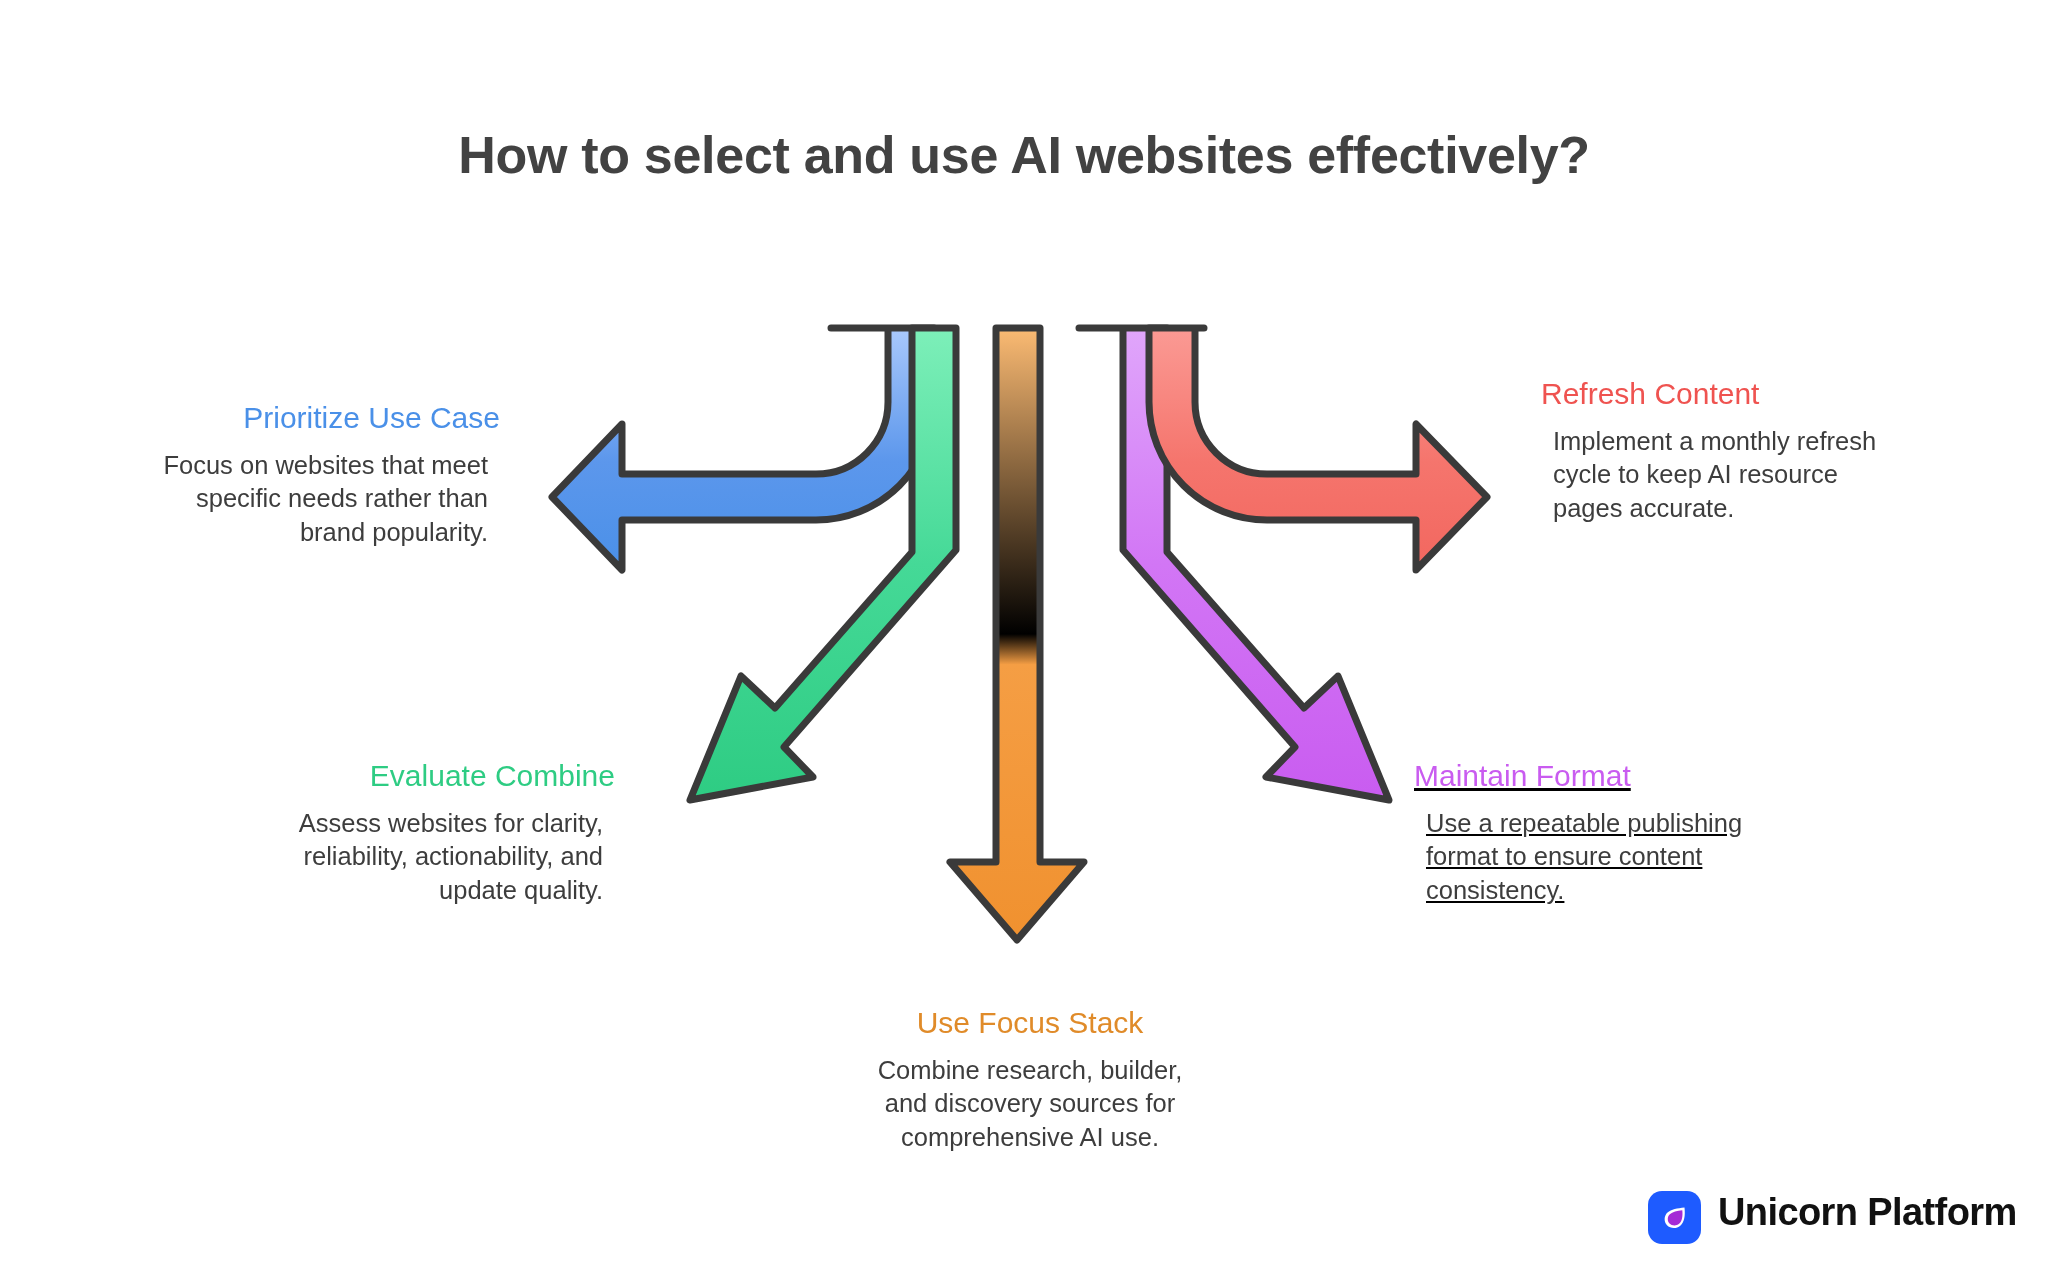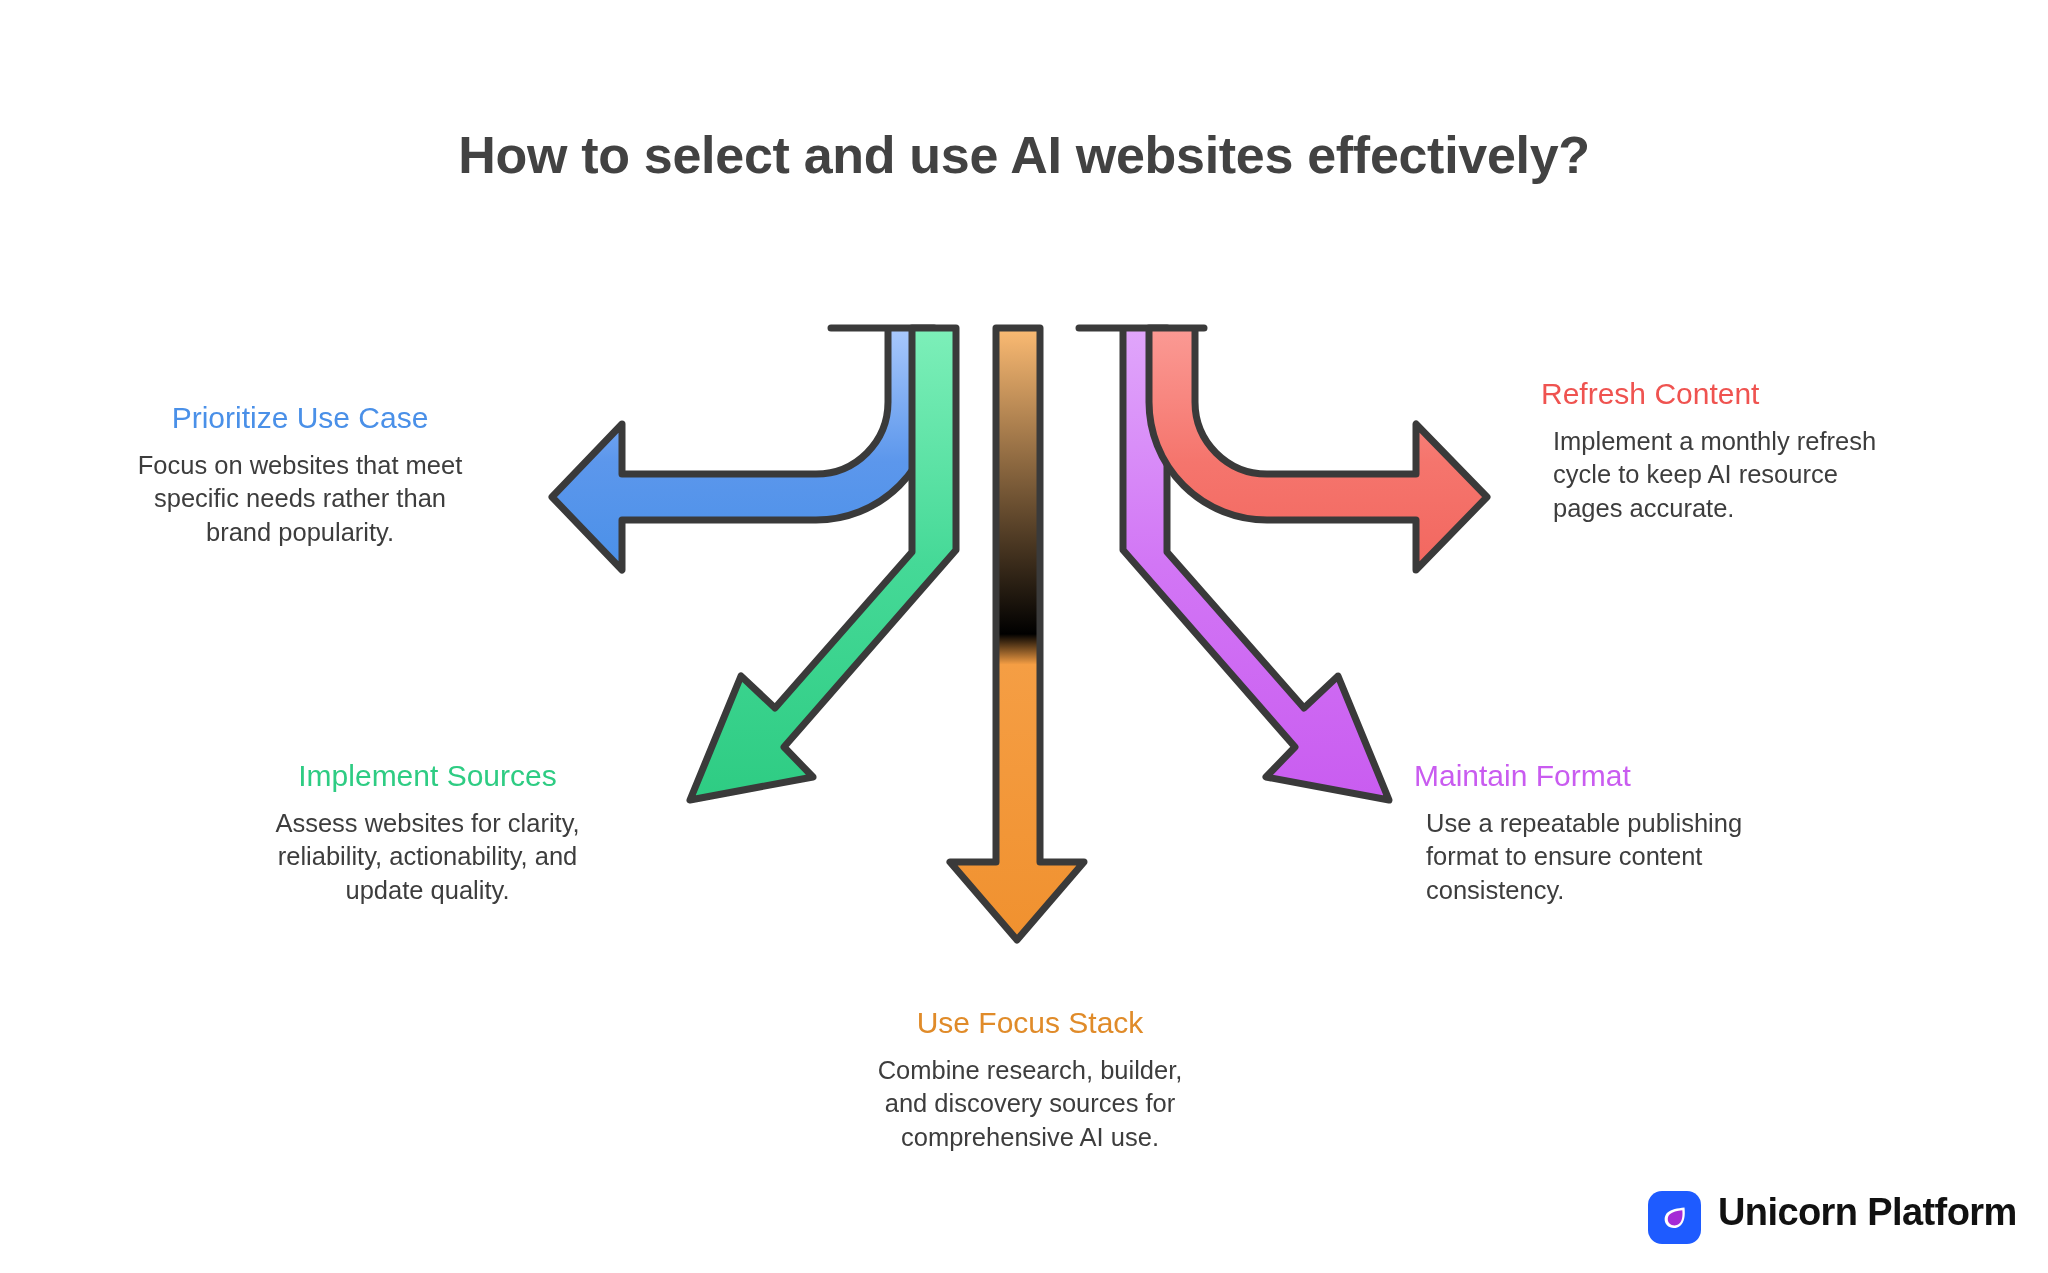--- a/index.html
+++ b/index.html
@@ -63,30 +63,30 @@
     font-weight: normal;
   }
   .callout-body {
     font-size: 25.5px;
     line-height: 1.32;
     color: #3d3d3d;
     margin: 12px;
     white-space: pre-line;
   }
 
-  .align-right { text-align: center; }
+  .align-right { text-align: right; }
   .align-left  { text-align: left; }
   .align-center{ text-align: center; }
 
   
   #callout-prioritize-use-case { left: 100px;  top: 400px;  width: 400px; }
   #callout-evaluate-sources    { left: 240px;  top: 758px;  width: 375px; }
   #callout-use-mixed-stack     { left: 820px;  top: 1005px; width: 420px; }
   #callout-refresh-content     { left: 1541px; top: 376px;  width: 420px; }
-  #callout-maintain-format     { left: 1414px; top: 758px;  width: 400px; }
+  #callout-maintain-format     { left: 1414px; top: 758px;  width: 400px; text-decoration: underline; }
 
   
   #brand-logo {
     position: absolute;
     left: 1648px;
     top: 1191px;
     display: flex;
     gap: 17px;
   }
   .logo-mark {
@@ -207,21 +207,21 @@
   </svg>
 
   <div class="callout align-right" id="callout-prioritize-use-case">
     <div class="callout-heading" style="color:#4a90e8">Prioritize Use Case</div>
     <div class="callout-body">Focus on websites that meet
 specific needs rather than
 brand popularity.</div>
   </div>
 
   <div class="callout align-right" id="callout-evaluate-sources">
-    <div class="callout-heading" style="color:#2ecc83">Implement Sources</div>
+    <div class="callout-heading" style="color:#2ecc83">Evaluate Combine</div>
     <div class="callout-body">Assess websites for clarity,
 reliability, actionability, and
 update quality.</div>
   </div>
 
   <div class="callout align-center" id="callout-use-mixed-stack">
     <div class="callout-heading" style="color:#e08b29">Use Focus Stack</div>
     <div class="callout-body">Combine research, builder,
 and discovery sources for
 comprehensive AI use.</div>

